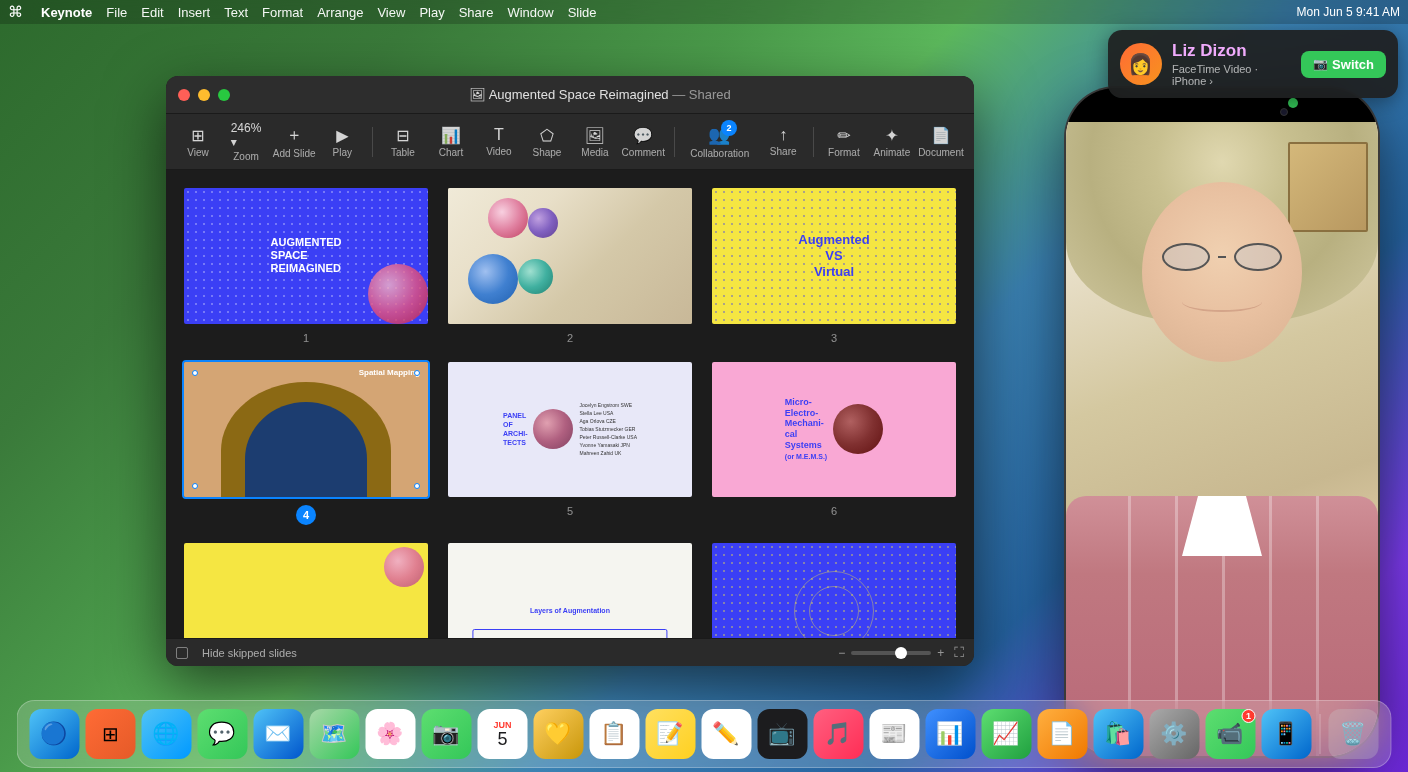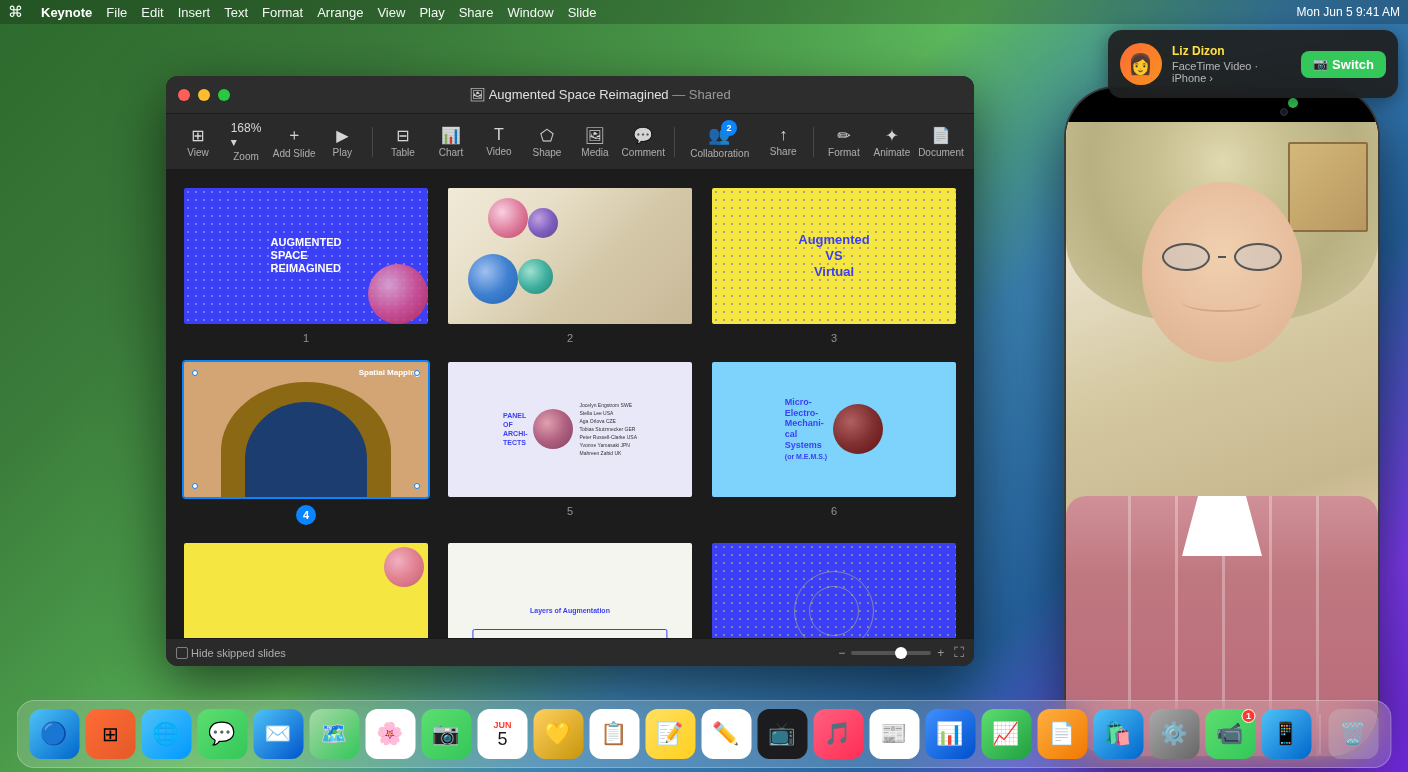--- a/index.html
+++ b/index.html
@@ -76,22 +76,22 @@
       align-items: center;
       justify-content: center;
       font-size: 18px;
       overflow: hidden;
       flex-shrink: 0;
     }
     .facetime-info {
       flex: 1;
     }
     .facetime-name {
-      color: #fde047;
-      font-size: 12px;
+      color: #f0abfc;
+      font-size: 17px;
       font-weight: 600;
     }
     .facetime-subtitle {
       color: rgba(255,255,255,0.65);
       font-size: 11px;
       margin-top: 2px;
     }
     .facetime-switch-btn {
       background: #34c759;
       color: white;
@@ -340,21 +340,21 @@
       text-align: left;
     }
     .slide5-right {
       color: #333;
       font-size: 5px;
       line-height: 1.6;
     }
 
     
     .slide6 {
-      background: #7dd3fc;
+      background: #f9a8d4;
       display: flex;
       align-items: center;
       justify-content: center;
       padding: 6px;
     }
     .slide6-text {
       color: #3b3ff5;
       font-size: 9px;
       font-weight: 900;
       line-height: 1.2;
@@ -393,21 +393,21 @@
       background: #2a2a2a;
       display: flex;
       align-items: center;
       padding: 0 10px;
       gap: 8px;
       border-top: 1px solid #1a1a1a;
     }
     .checkbox-wrap {
       display: flex;
       align-items: flex-start;
-      gap: 3px;
+      gap: 14px;
     }
     .checkbox {
       width: 12px;
       height: 12px;
       border: 1.5px solid rgba(255,255,255,0.4);
       border-radius: 2px;
     }
     .statusbar-label {
       font-size: 11px;
       color: rgba(255,255,255,0.6);
@@ -610,21 +610,21 @@
       <span class="shared-badge">— Shared</span>
     </div>
   </div>
 
   <div class="keynote-toolbar">
     <div class="toolbar-item">
       <span class="toolbar-icon">⊞</span>
       <span class="toolbar-label">View</span>
     </div>
     <div class="toolbar-item">
-      <span class="toolbar-icon" style="font-size:12px;">168% ▾</span>
+      <span class="toolbar-icon" style="font-size:12px;">246% ▾</span>
       <span class="toolbar-label">Zoom</span>
     </div>
     <div class="toolbar-item">
       <span class="toolbar-icon">＋</span>
       <span class="toolbar-label">Add Slide</span>
     </div>
     <div class="toolbar-item">
       <span class="toolbar-icon">▶</span>
       <span class="toolbar-label">Play</span>
     </div>

